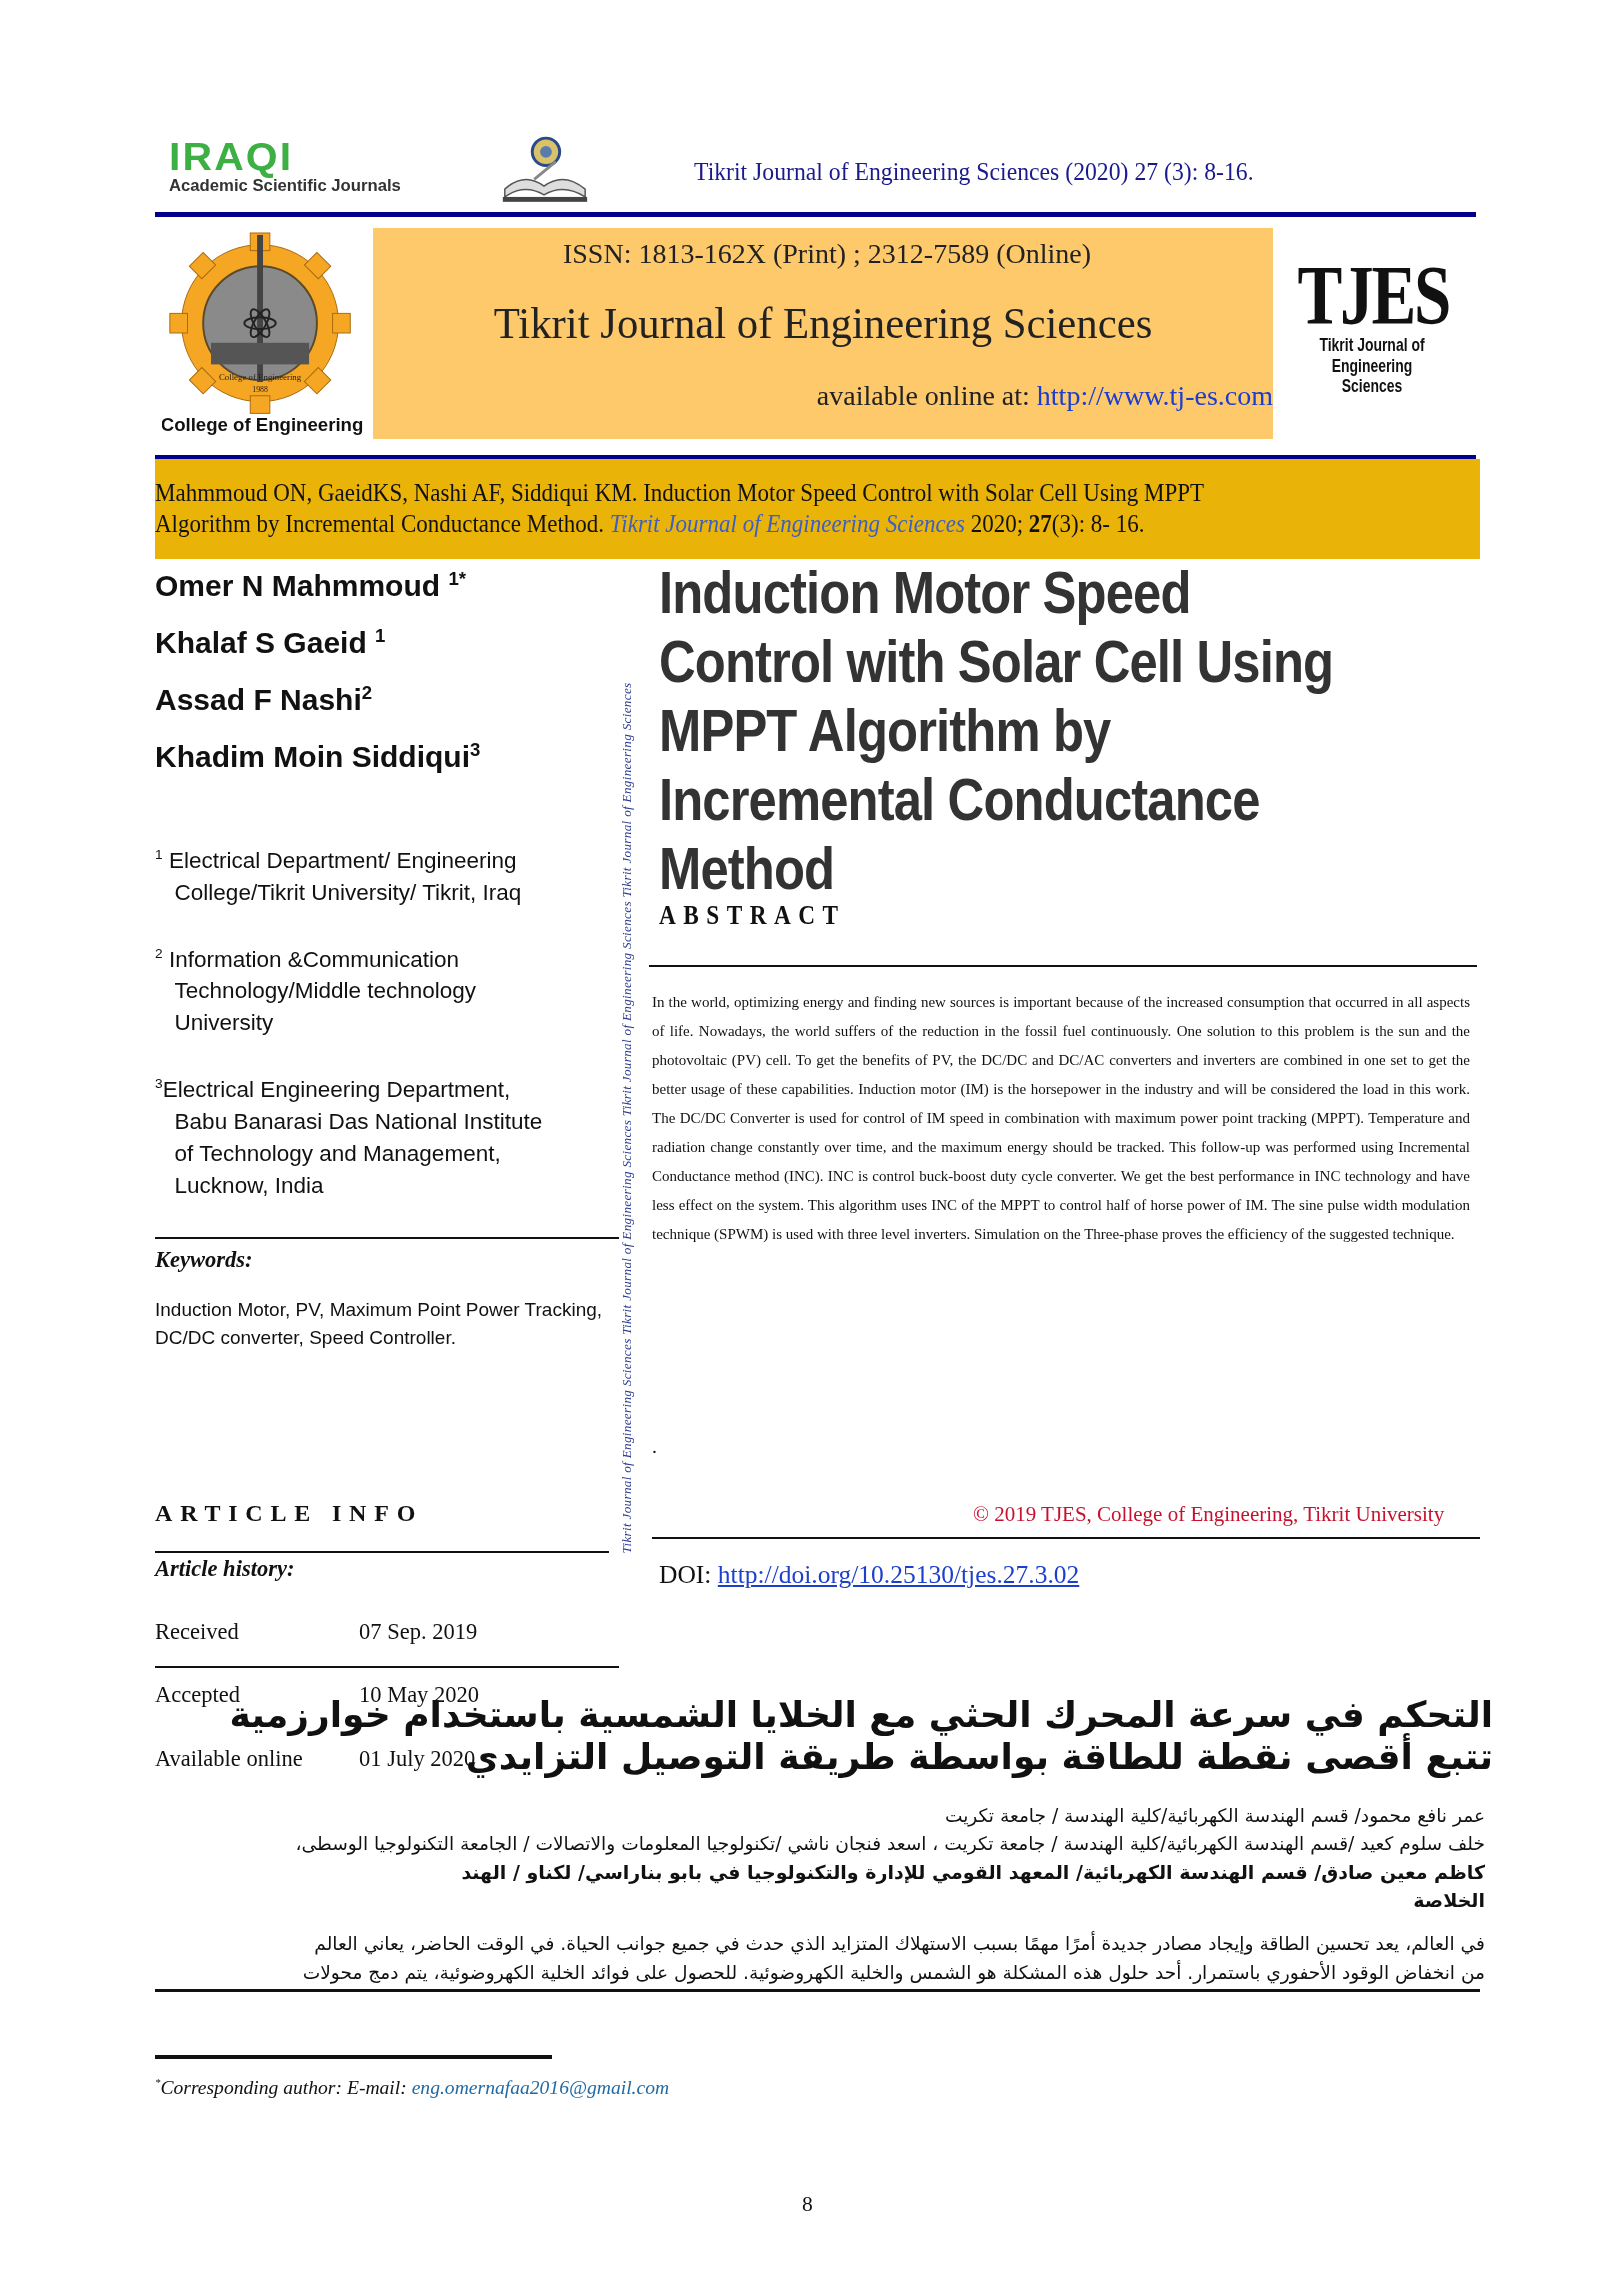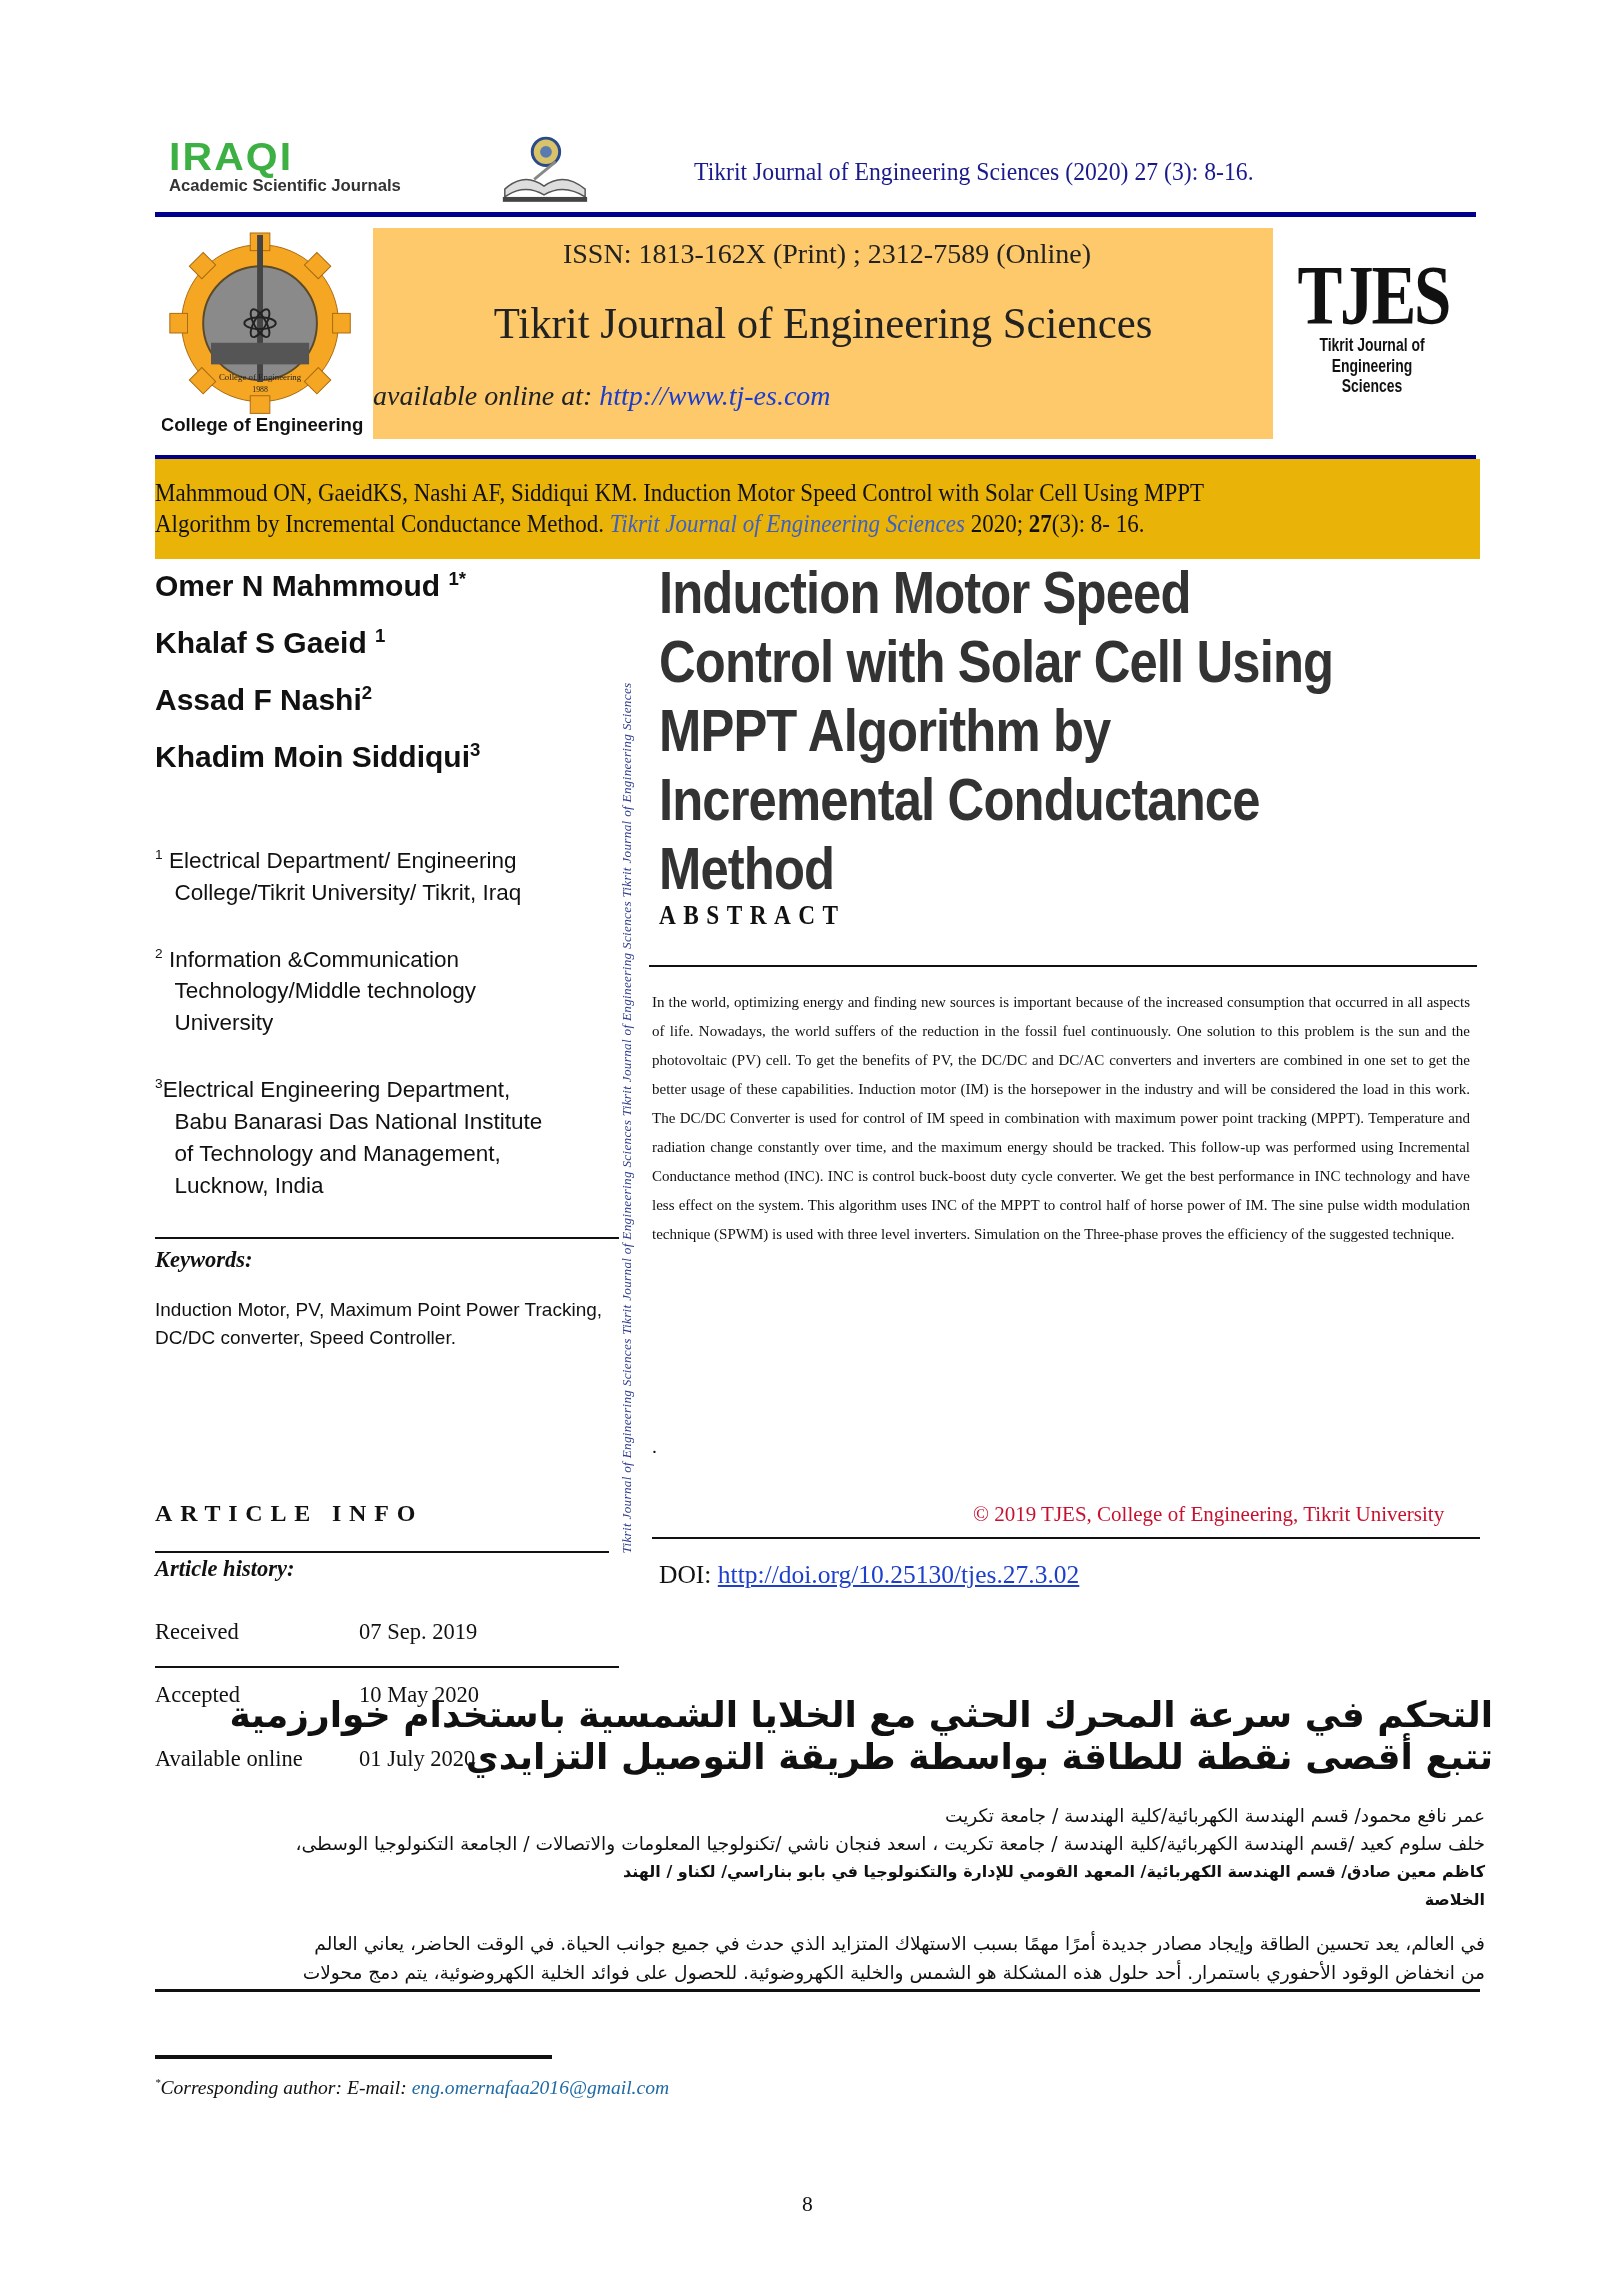--- a/index.html
+++ b/index.html
@@ -12,21 +12,21 @@
   .iraqi-sub { font-family:"Liberation Sans", sans-serif; font-weight:bold; font-size:16.7px; color:#333; line-height:19.6px; }
   .book-logo { left:495px; top:132px; width:98px; height:74px; }
   .journal-ref { left:694px; top:157px; font-size:25.5px; color:#1a1a8c; font-family:"Liberation Serif", serif; transform:scaleX(0.93); transform-origin:left; white-space:nowrap; }
   .rule-blue { left:155px; width:1321px; height:4.9px; background:#00008b; }
 
   
   .college-logo { left:162px; top:227px; width:201px; height:211px; }
   .banner { left:373px; top:228px; width:900px; height:211px; background:#fdc96a; }
   .banner-issn { position:absolute; left:8px; right:0; top:9.8px; text-align:center; font-size:28px; color:#222; }
   .banner-title { position:absolute; left:0; right:0; top:69px; text-align:center; font-size:45px; color:#222; transform:scaleX(0.95); }
-  .banner-avail { position:absolute; left:0; right:0; top:152px; text-align:left; font-size:28px; color:#222;font-style:italic; }
+  .banner-avail { position:absolute; left:0; right:0; top:152px; text-align:right; font-size:28px; color:#222; }
   .banner-avail a { color:#1b3ccf; text-decoration:none; }
   .tjes-logo { left:1279px; top:257px; width:186px; text-align:center; }
   .tjes-big { font-family:"Liberation Serif", serif; font-weight:bold; font-size:84px; line-height:78px; color:#111; letter-spacing:-2.9px; transform:scaleX(0.8); }
   .tjes-small { font-family:"Liberation Sans", sans-serif; font-weight:bold; font-size:18.6px; line-height:20.6px; color:#111; transform:scaleX(0.75); }
 
   
   .cite-band { left:155px; top:459px; width:1325px; height:100px; background:#eab308; }
   .cite-text { position:absolute; left:0; top:17.6px; width:1294px; font-size:25px; line-height:31px; color:#111; transform:scaleX(0.92); transform-origin:left; white-space:nowrap; }
   .cite-text .j { color:#3c5fc4; font-style:italic; }
   .cite-text b { font-weight:bold; }
@@ -66,21 +66,21 @@
   .abs-dot { left:652px; top:1436px; font-size:19.6px; }
   .copyright { left:973px; top:1502px; font-size:21px; color:#c8102e; white-space:nowrap; }
   .doi-rule { left:652px; top:1537px; width:828px; height:2px; background:#111; }
   .doi { left:659px; top:1560px; font-size:25.5px; }
   .doi a { color:#1d3fcc; text-decoration:underline; }
 
   
   .ar-title { left:152px; top:1694px; width:1341px; direction:rtl; text-align:right; font-family:"DejaVu Sans", sans-serif; font-weight:bold; font-size:36px; line-height:42px; color:#111; }
   .ar-lines { left:152px; top:1802px; width:1333px; direction:rtl; text-align:right; font-family:"DejaVu Sans", sans-serif; font-size:18.6px; color:#111; }
   .ar-line { line-height:28px; white-space:nowrap; }
-  .ar-bold { font-weight:bold; font-size:16px; }
+  .ar-bold { font-weight:bold; font-size:19px; }
   .ar-abstract { left:152px; top:1929px; width:1333px; direction:rtl; text-align:right; font-family:"DejaVu Sans", sans-serif; font-size:18.6px; line-height:29px; color:#111; }
   .ar-rule { left:155px; top:1989px; width:1325px; height:2.9px; background:#111; }
 
   .fn-rule { left:155px; top:2055px; width:397px; height:3.9px; background:#111; }
   .footnote { left:155px; top:2076px; font-size:19.6px; font-style:italic; white-space:nowrap; }
   .footnote sup { font-size:10.8px; }
   .footnote .mail { color:#1f6aa5; }
   .page-num { left:802px; top:2192px; font-size:21.6px; }
 </style>
 </head>

